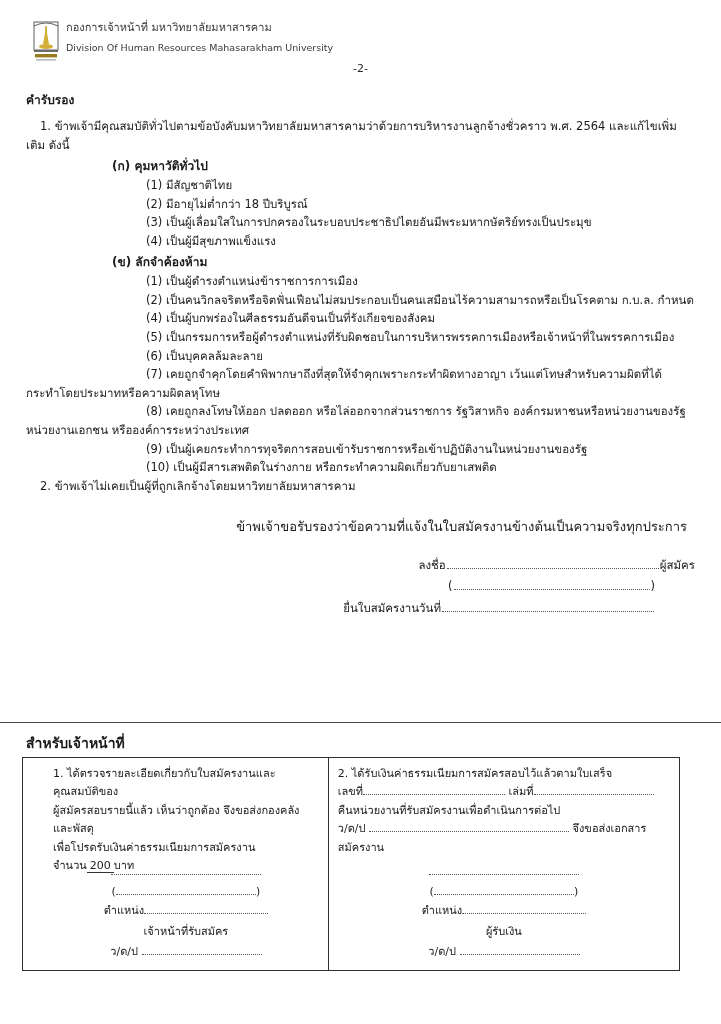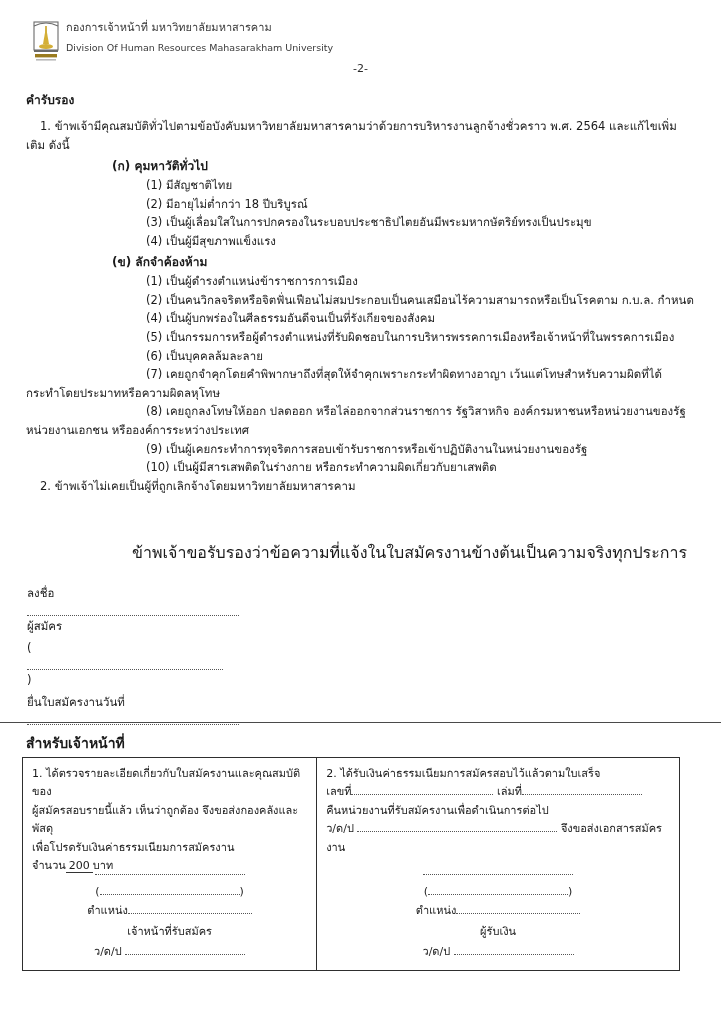--- a/index.html
+++ b/index.html
@@ -105,39 +105,38 @@
     text-indent: 120px;
   }
   .clause-2 {
     font-size: 11.5px;
     line-height: 1.62;
     margin: 0;
     padding-left: 14px;
   }
 
   .affirm {
-    font-size: 16px;
-    line-height: 1.62;
-    margin-top: 44px;
+    font-size: 13px;
+    line-height: 1.62;
+    margin-top: 20px;
     text-align: right;
     padding-right: 8px;
   }
 
   
   .sig-block {
     margin-top: 18px;
     font-size: 11.5px;
     line-height: 1.9;
   }
   .sig-row {
     display: flex;
     justify-content: flex-end;
     align-items: baseline;
     white-space: nowrap;
-    flex-direction: column;
   }
   .dotfill {
     display: inline-block;
     border-bottom: 1px dotted #555;
     height: 0.85em;
     margin: 0 1px;
     flex: 0 0 auto;
   }
   .dot-sign   { width: 212px; }
   .dot-paren  { width: 196px; }
@@ -163,20 +162,21 @@
   
   .officials-table {
     position: absolute;
     left: 22px;
     top: 757px;
     width: 658px;
     height: 214px;
     box-sizing: border-box;
     border: 1.2px solid #2e2e2e;
     display: flex;
+    padding-left: 21px;
   }
   .cell {
     box-sizing: border-box;
     padding: 7px 9px 0 9px;
     position: relative;
     font-size: 11px;
     line-height: 1.68;
   }
   .cell.left  { width: 303px; border-right: 1.2px solid #2e2e2e; }
   .cell.right { flex: 1 1 auto; }

